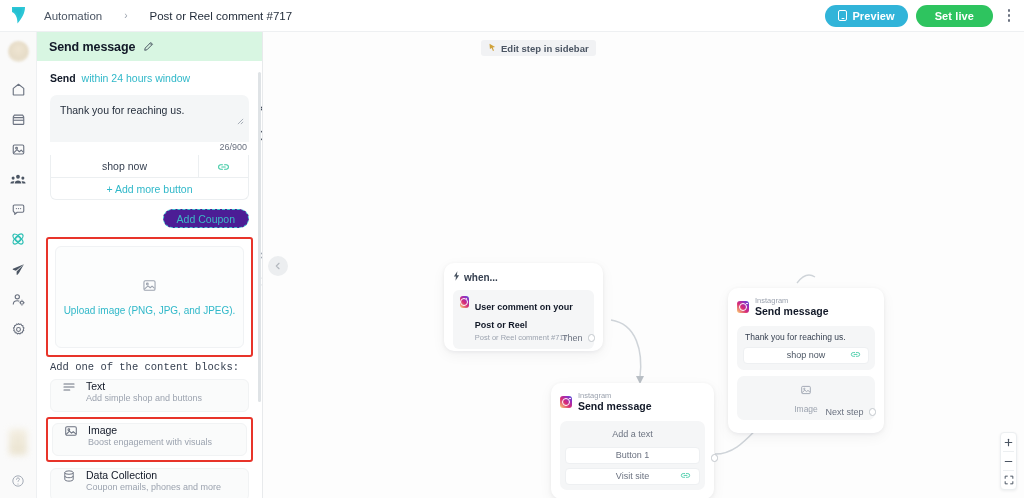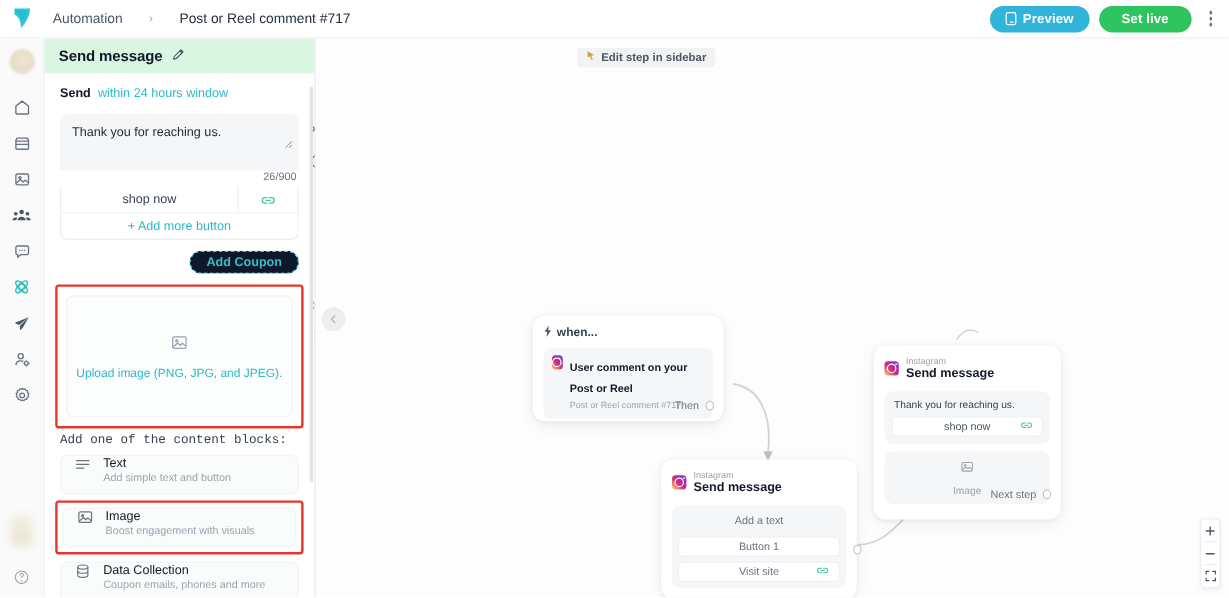--- a/index.html
+++ b/index.html
@@ -99,23 +99,23 @@
     height:22px; background:#fff; border:1px solid #eceff1; border-top:none;
     display:flex; align-items:center; justify-content:center;
     font-size:10.5px; color:#30b8c9; cursor:pointer; border-radius:0 0 6px 6px;
   }
   .msg-icons { position:absolute; right:-18px; top:4px; display:flex; flex-direction:column; align-items:center; gap:11px; }
   .ic-x { cursor:pointer; }
   .ic-drag { cursor:ns-resize; }
 
   .coupon-row { display:flex; justify-content:flex-end; padding:9px 13px 0 13px; }
   .btn-coupon {
-    height:19px; padding:0 13px; border-radius:10px; background:#0f172a;
+    height:19px; padding:0 13px; border-radius:10px; background:#4c1d95;
     border:1px dashed #3fc5ce; color:#3bbac6; font-size:10.5px;
-    display:flex; align-items:center; cursor:pointer;font-weight:bold;
+    display:flex; align-items:center; cursor:pointer;
   }
 
   
   .upload-outer {
     position:relative; margin:9px 9px 0 9px; border:2.2px solid #e8342a; border-radius:3px;
     padding:7px; background:#fff;
   }
   .upload-inner {
     border:1px solid #f0f2f4; border-radius:6px; background:#fcfdfd;
     height:102px; display:flex; flex-direction:column; align-items:center; justify-content:center; gap:8px;
@@ -422,21 +422,21 @@
     <div class="block-item">
       <span>
         <svg width="14" height="14" viewBox="0 0 18 18" stroke="#6b7280" stroke-width="1.3" stroke-linecap="round">
           <path d="M2.5 5 H15.5"></path>
             <path d="M2.5 9 H15.5"></path>
             <path d="M2.5 13 H10"></path>
         </svg>
       </span>
       <span class="block-txt">
         <span class="block-t1">Text</span>
-        <span class="block-t2">Add simple text and button</span>
+        <span class="block-t2">Add simple shop and buttons</span>
       </span>
     </div>
 
     <div class="block-hl">
       <div class="block-item">
         <span>
           <svg width="14" height="14" viewBox="0 0 18 18" fill="none" stroke="#6b7280" stroke-width="1.3">
             <rect x="2.2" y="3.4" width="13.6" height="11.2" rx="1.6"></rect>
             <circle cx="6.2" cy="7.3" r="1.1"></circle>
             <path d="M2.8 13.2 L7 9.3 L9.7 11.7 L11.8 9.7 L15.2 12.8" stroke-linejoin="round"></path>

